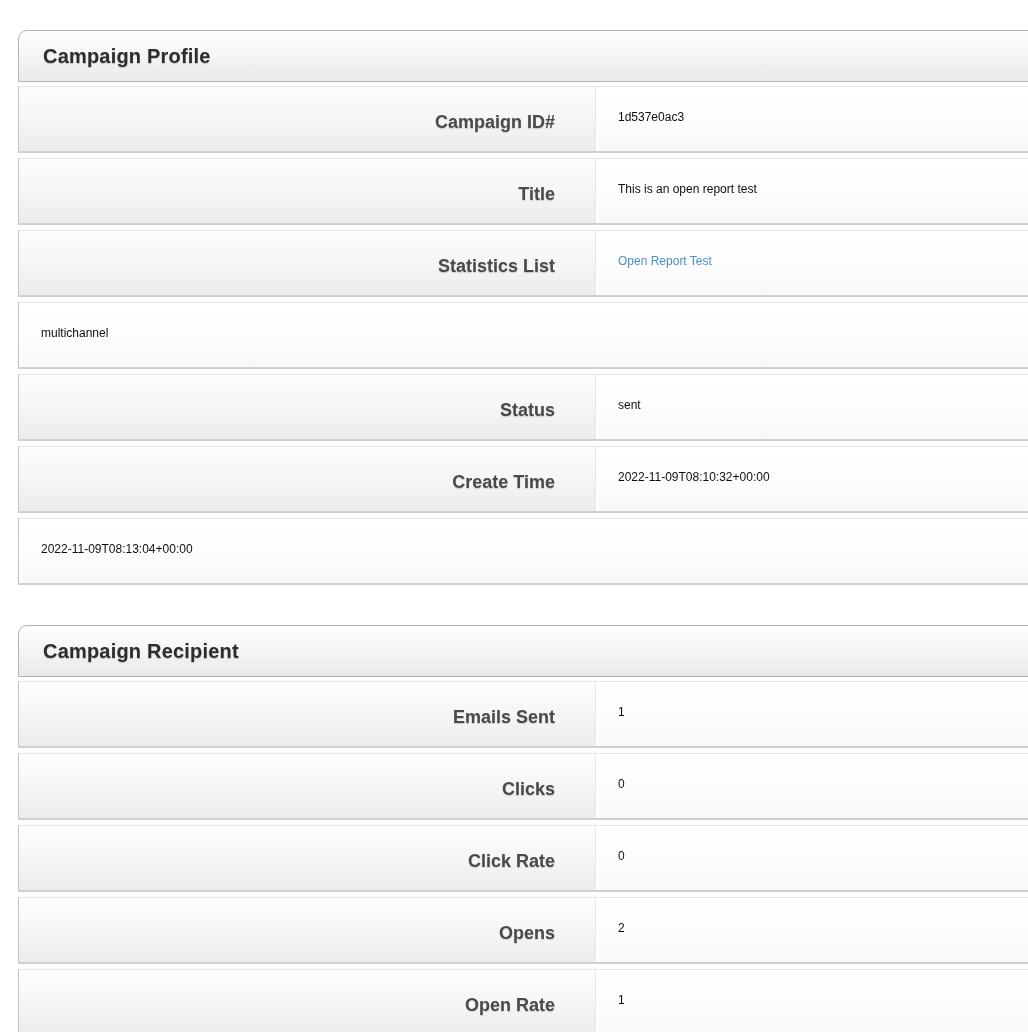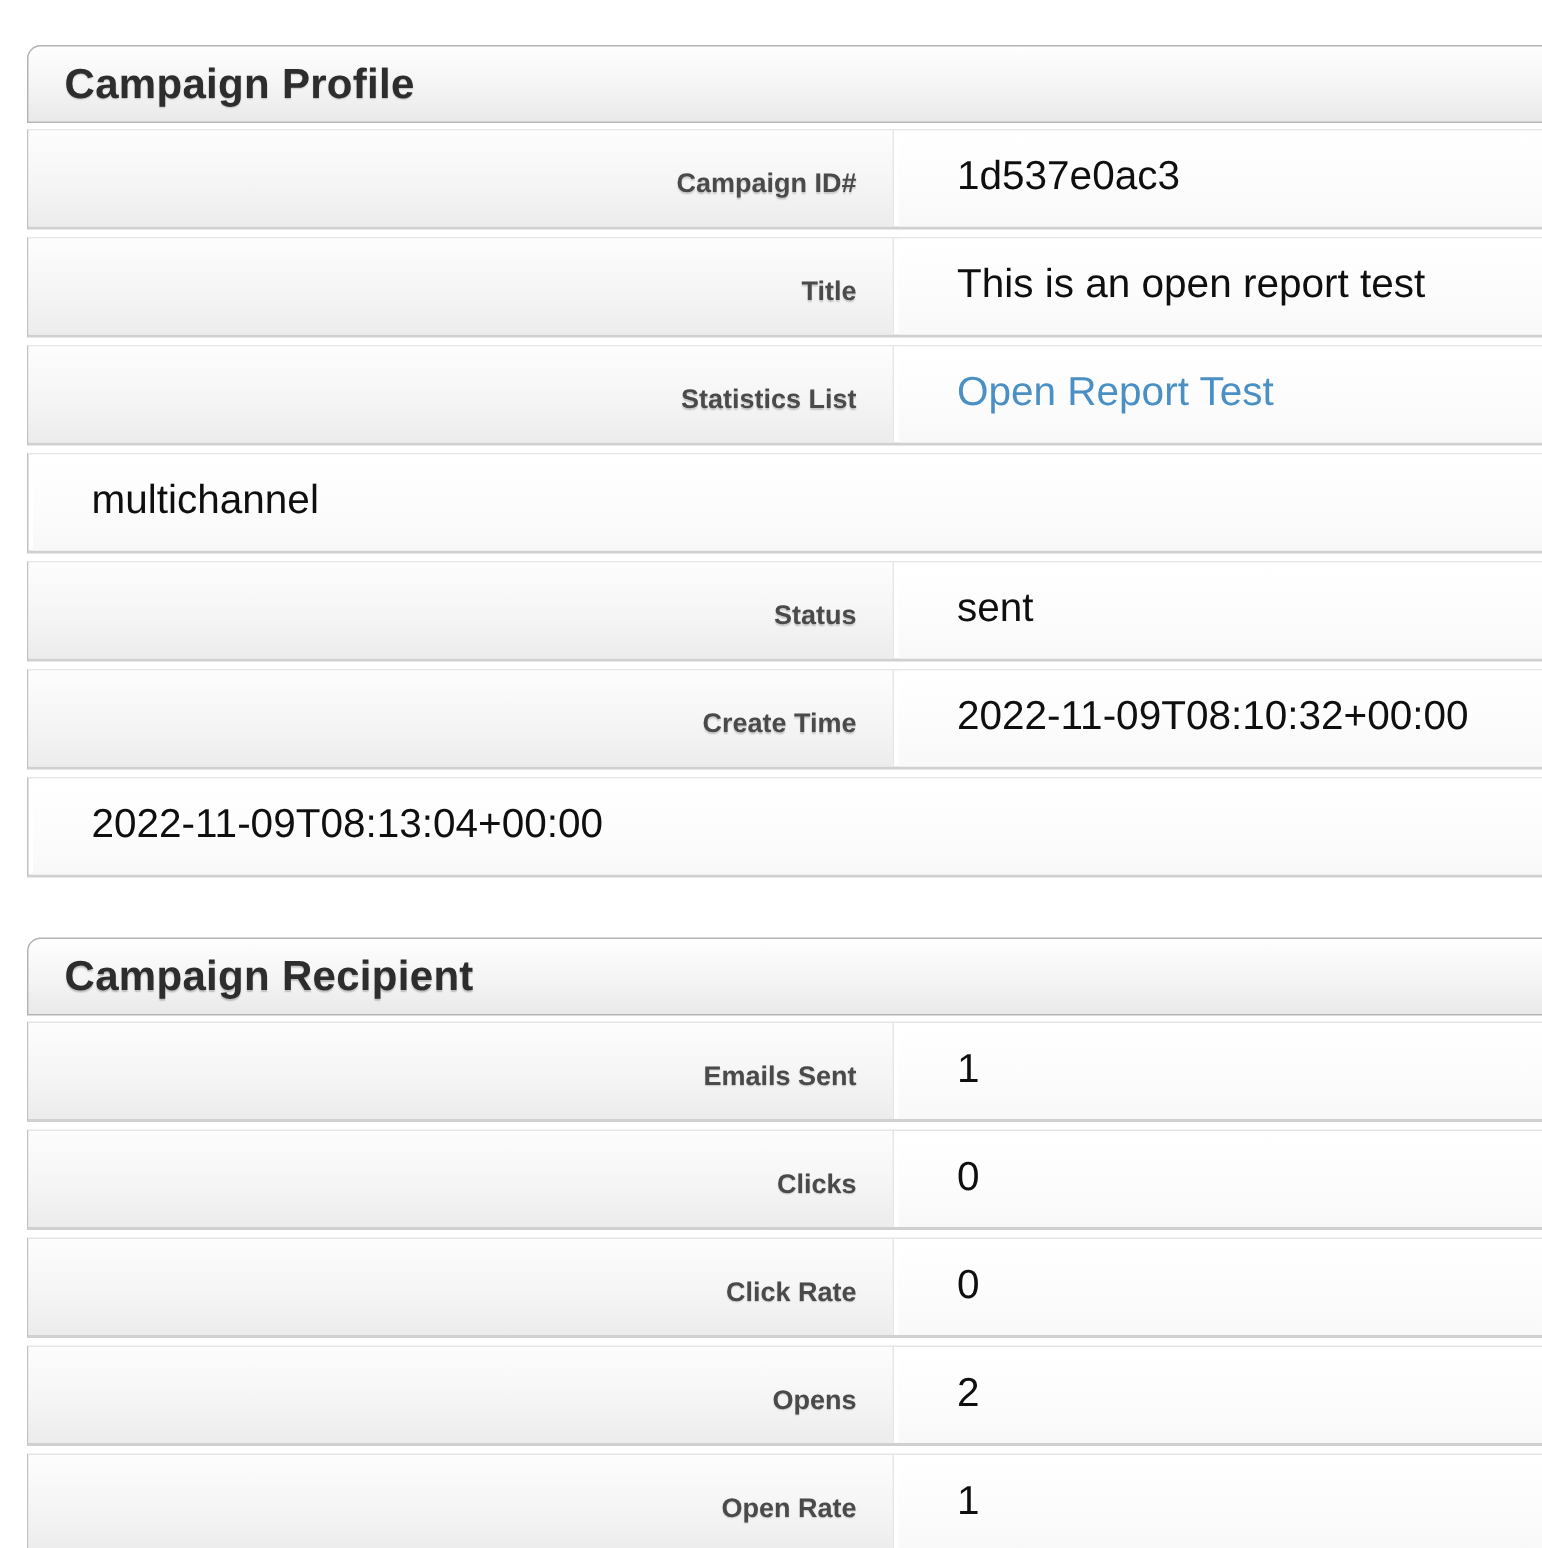--- a/index.html
+++ b/index.html
@@ -24,21 +24,21 @@
     border: 1px solid #b3b3b3;
     border-radius: 9px 9px 0 0;
     background: linear-gradient(180deg, #fefefe 0%, #f4f4f4 55%, #e9e9e9 100%);
     display: flex;
     align-items: center;
     padding-left: 24px;
     margin-bottom: 4px;
   }
   .panel-title {
     margin: 0;
-    font-size: 28px;
+    font-size: 20px;
     font-weight: bold;
     color: #2d2d2d;
     text-shadow: 0 1px 1px rgba(0,0,0,0.22);
     letter-spacing: 0.2px;
   }
   .panel-rows { }
   .row {
     display: flex;
     height: 64px;
     margin-bottom: 5px;
@@ -47,46 +47,45 @@
     border-top: 1px solid #e6e6e6;
   }
   .cell-label {
     width: 577px;
     box-sizing: border-box;
     background: linear-gradient(180deg, #fdfdfd 0%, #f5f5f5 55%, #ececec 100%);
     border-right: 1px solid #e6e6e6;
     display: flex;
     align-items: center;
     justify-content: flex-end;
-    padding-right: 24px;
+    padding-right: 40px;
   }
   .label-text {
     font-size: 18px;
     font-weight: bold;
     color: #4a4a4a;
     text-shadow: 0 1px 1px rgba(0,0,0,0.18);
     position: relative;
     top: 3px;
     white-space: nowrap;
   }
   .cell-value {
     flex: 1;
     margin-left: 3px; 
     background: linear-gradient(180deg, #ffffff 0%, #fcfcfc 60%, #f8f8f8 100%);
     display: flex;
     align-items: center;
     padding-left: 19px;
   }
   .value-text {
-    font-size: 27px;
+    font-size: 12px;
     color: #0f0f0f;
     position: relative;
     top: -2px;
     white-space: nowrap;
-    margin-left: 20px;
   }
   .value-text.link {
     color: #4a90c4;
     text-decoration: none;
     cursor: pointer;
   }
 </style>
 </head>
 <body>
 

